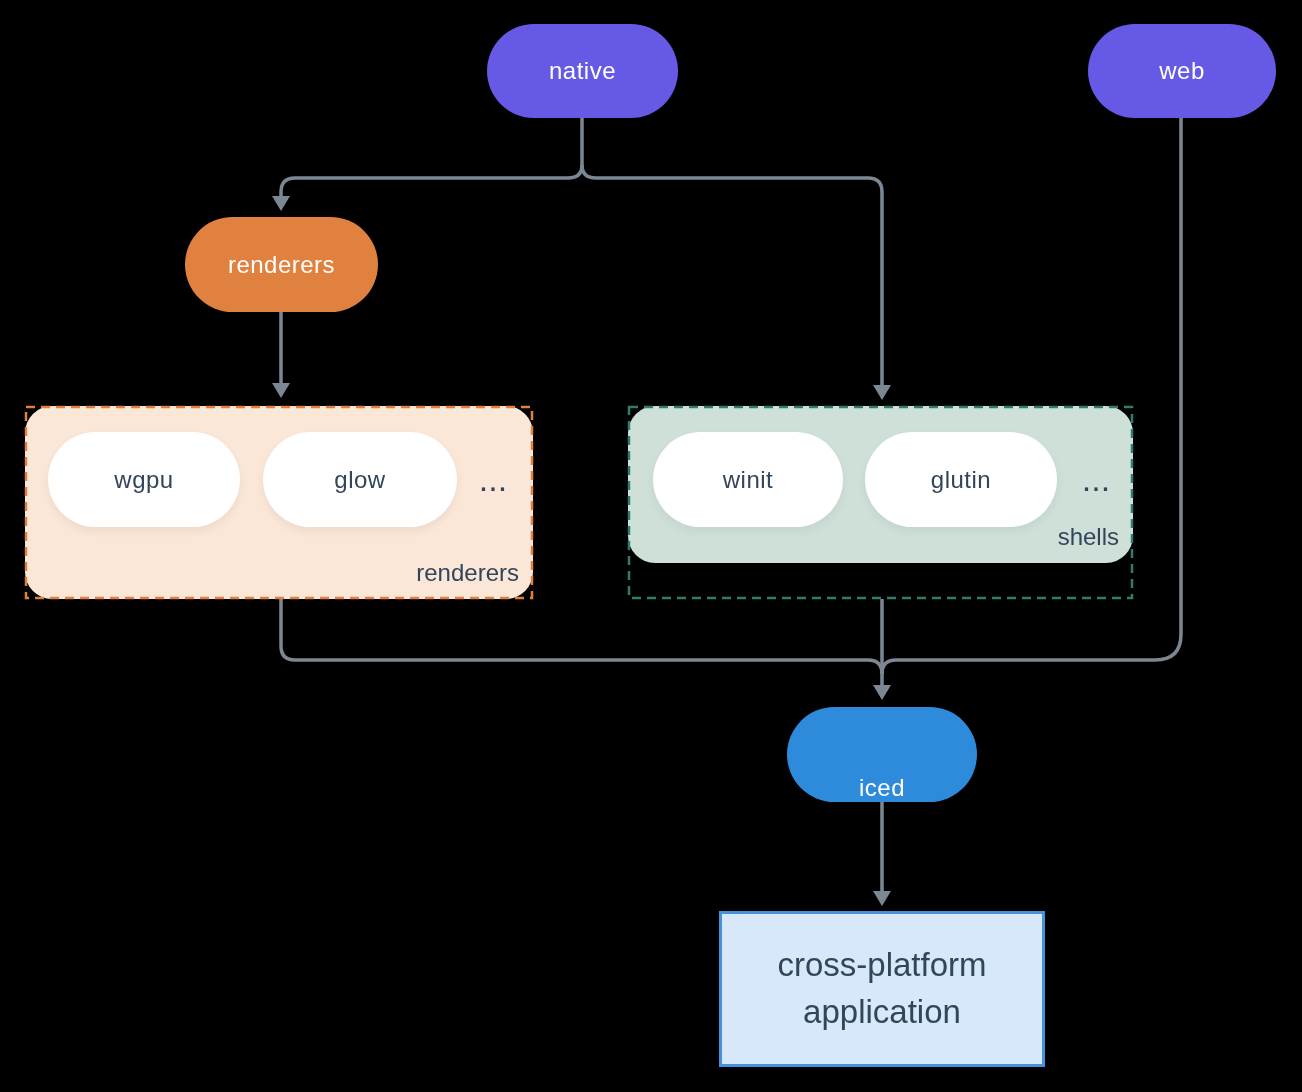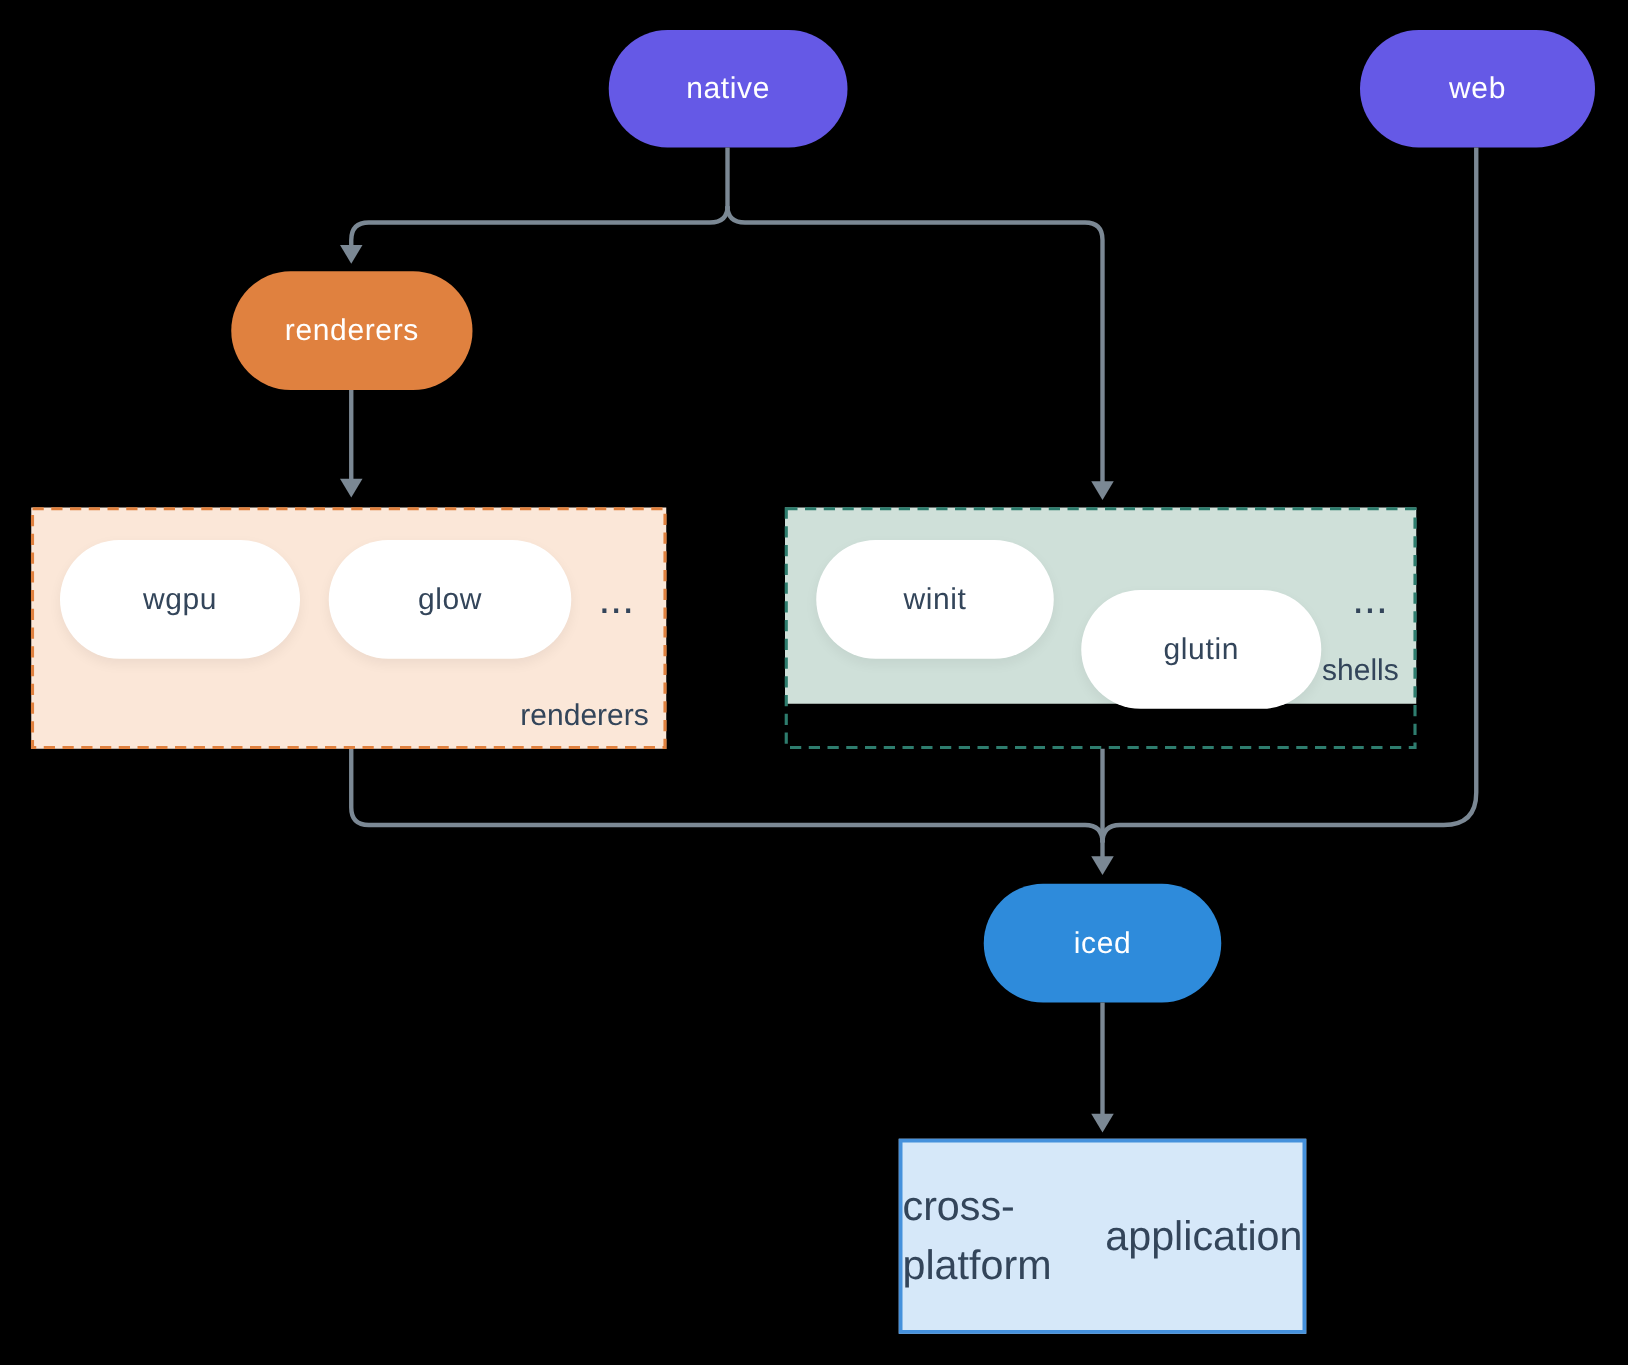--- a/index.html
+++ b/index.html
@@ -47,30 +47,31 @@
     z-index: 1;
     border-radius: 48px;
     display: flex;
     align-items: center;
     justify-content: center;
     font-size: 24px;
     letter-spacing: 0.5px;
   }
   .pill.purple { background: var(--purple); color: var(--text-light); }
   .pill.orange { background: var(--orange); color: var(--text-light); }
-  .pill.blue   { background: var(--blue);   color: var(--text-light); }
+  .pill.blue   { background: var(--blue);   color: var(--text-light); align-items: flex-end; }
   .pill.white  {
     background: var(--pill-white);
     color: var(--text-dark);
     box-shadow: 0 4px 10px rgba(0,0,0,0.06);
   }
 
   .group {
     position: absolute;
     z-index: 1;
+    border-radius: 27px;
   }
   .group.peach { background: var(--peach-bg); }
   .group.sage  { background: var(--sage-bg); }
   .group-label {
     position: absolute;
     right: 14px;
     bottom: 12px;
     font-size: 24px;
     color: var(--text-dark);
   }
@@ -89,41 +90,41 @@
     position: absolute;
     z-index: 1;
     left: 719px;
     top: 911px;
     width: 326px;
     height: 156px;
     box-sizing: border-box;
     background: var(--app-bg);
     border: 3px solid var(--app-border);
     display: flex;
-    flex-direction: row;
+    flex-direction: column;
     align-items: center;
     justify-content: center;
     color: var(--text-dark);
     font-size: 33px;
     line-height: 1.42;
   }
 
   
   .n-native   { left: 487px;  top: 24px;  width: 191px; height: 94px; }
   .n-web      { left: 1088px; top: 24px;  width: 188px; height: 94px; }
   .n-graphics { left: 185px;  top: 217px; width: 193px; height: 95px; }
   .n-iced     { left: 787px;  top: 707px; width: 190px; height: 95px; }
 
   .g-renderers { left: 25px;  top: 406px; width: 508px; height: 193px; }
   .g-shells    { left: 628px; top: 406px; width: 505px; height: 157px; }
 
   .p-wgpu   { left: 23px;  top: 26px; width: 192px; height: 95px; }
   .p-glow   { left: 238px; top: 26px; width: 194px; height: 95px; }
   .p-winit  { left: 25px;  top: 26px; width: 190px; height: 95px; }
-  .p-glutin { left: 237px; top: 26px; width: 192px; height: 95px; margin-top: 40px; }
+  .p-glutin { left: 237px; top: 26px; width: 192px; height: 95px; }
   .e-pos    { left: 443px; }
 </style>
 </head>
 <body>
 
 <div class="stage">
 
   <svg id="connectors" viewBox="0 0 1302 1092" xmlns="http://www.w3.org/2000/svg">
 
     <path class="edge" d="M582,118 L582,167"></path>

